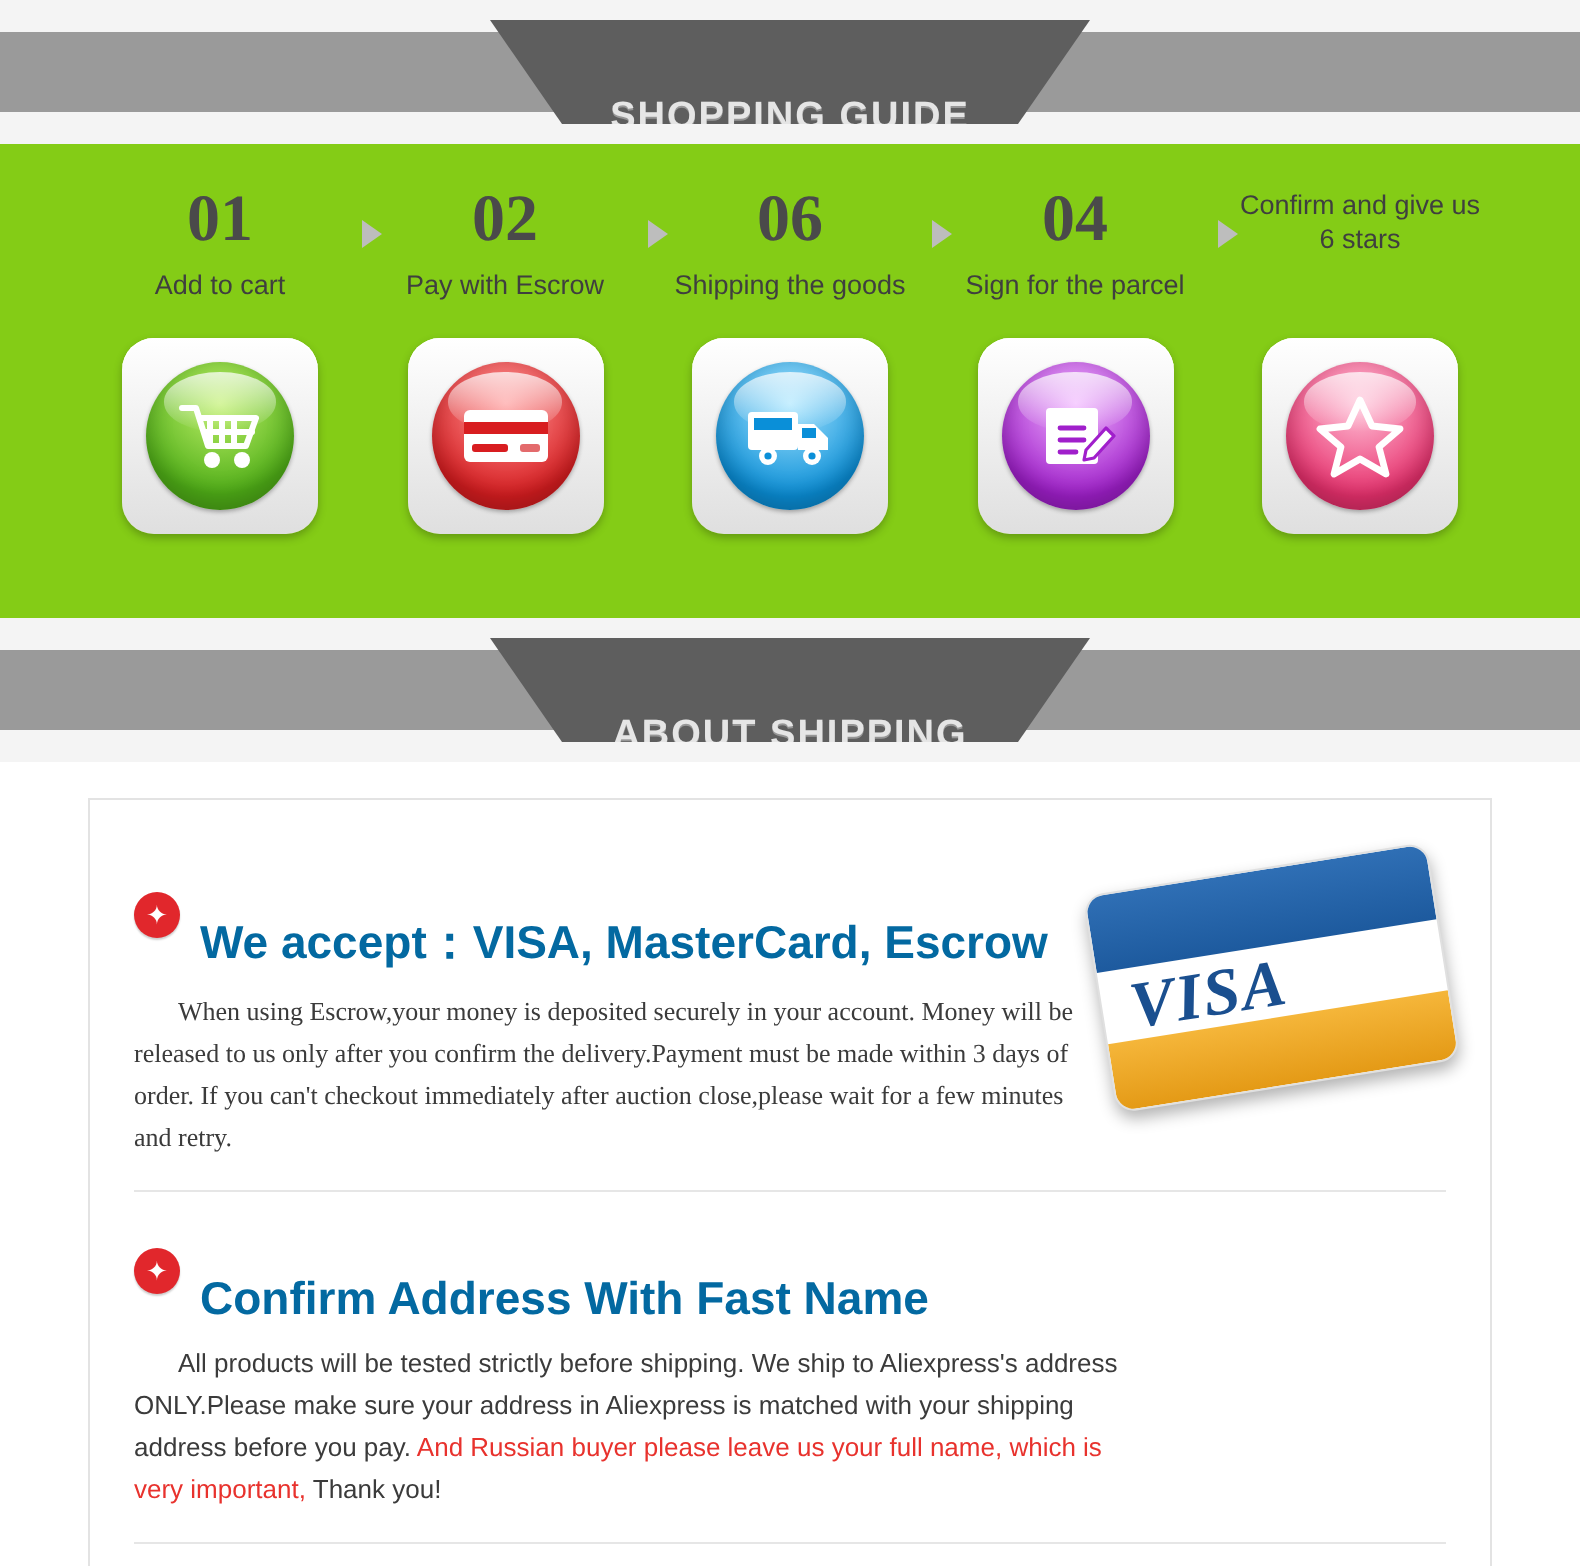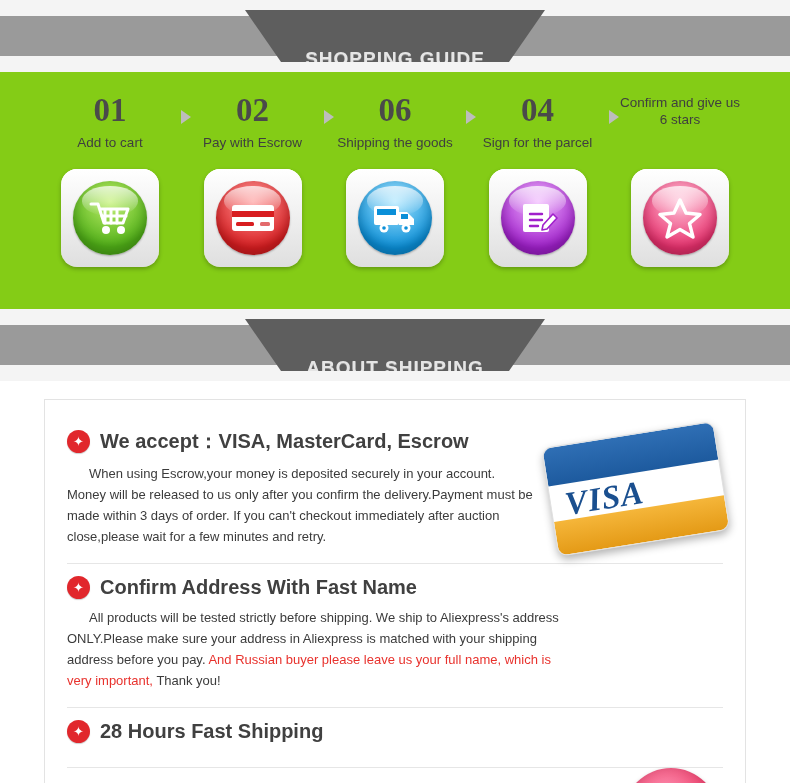--- a/index.html
+++ b/index.html
@@ -138,23 +138,24 @@
   }
   .badge{
     width:23px;height:23px;border-radius:50%;
     background:#e1272c;
     display:flex;align-items:center;justify-content:center;
     flex:0 0 auto;
     box-shadow:0 1px 1px rgba(0,0,0,.2);
   }
   .badge span{color:#fff;font-size:13px;line-height:1;}
   .block-title{
-    font-size:20px;
+    font-size:23px;
     font-weight:bold;
-    color:#404040;
+    color:#0369a1;
+    margin-top:28px;
   }
   .para{
     font-size:13px;
     line-height:21px;
     color:#3b3b3b;
   }
   .para .indent{display:inline-block;width:22px;}
   .red{color:#e8322d;}
   .visa{
     position:absolute;
@@ -314,21 +315,21 @@
         </div>
       </div>
 
       <div class="block">
         <div class="block-head">
           <div class="badge">
               <span>✦</span>
             </div>
           <div class="block-title">We accept：VISA, MasterCard, Escrow</div>
         </div>
-        <div class="para" style="max-width:470px;">
+        <div class="para" style="max-width:470px;font-family:Liberation Serif, serif;">
           <span class="indent"></span><span>When using Escrow,your money is deposited securely in your account. Money will be released to us only after you confirm the delivery.Payment must be made within 3 days of order. If you can't checkout immediately after auction close,please wait for a few minutes and retry.</span>
         </div>
       </div>
 
       <div class="block">
         <div class="block-head">
           <div class="badge">
               <span>✦</span>
             </div>
           <div class="block-title">Confirm Address With Fast Name</div>

